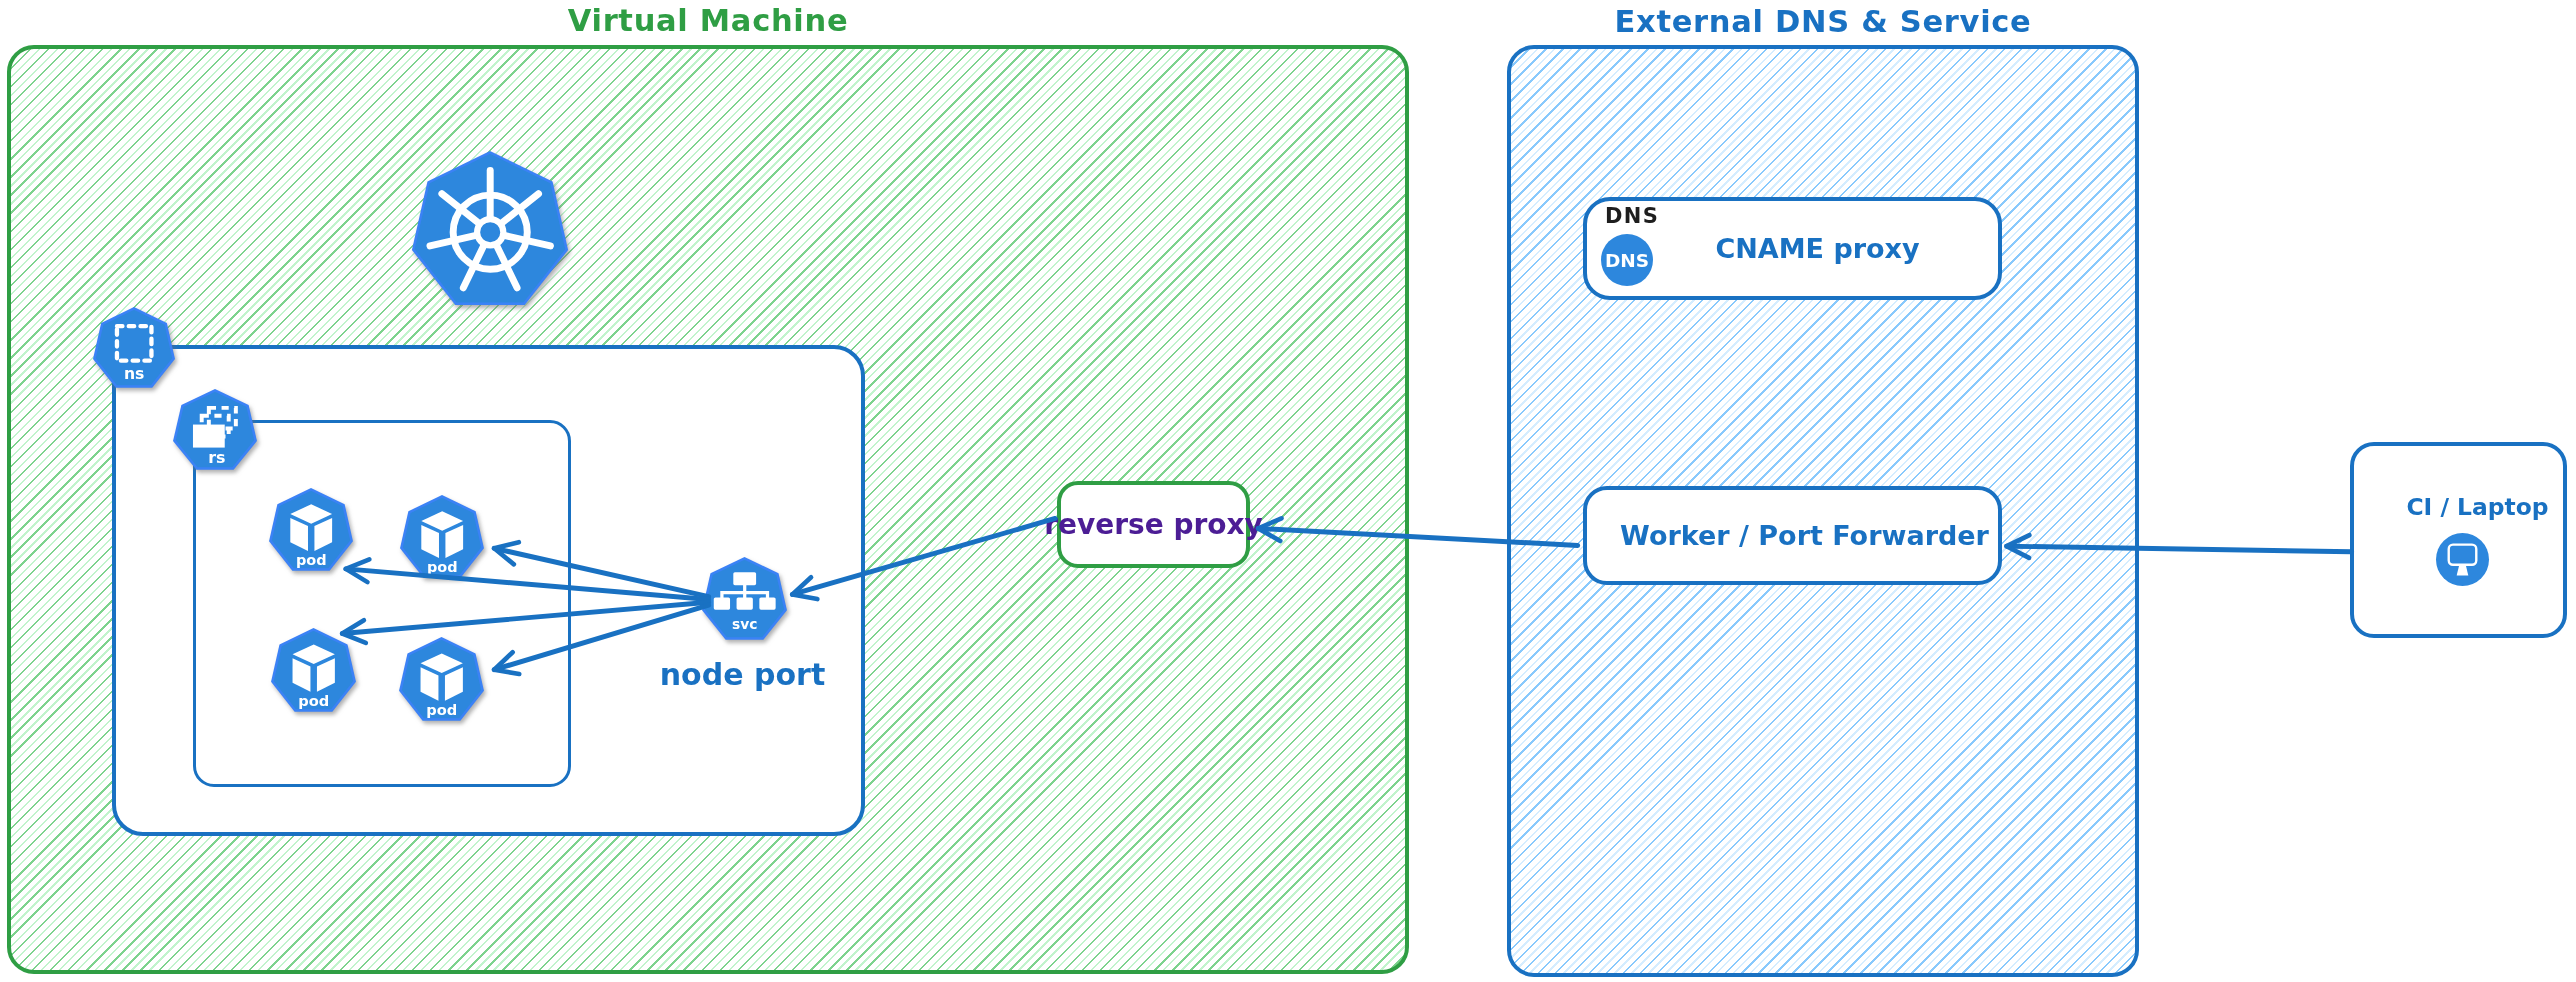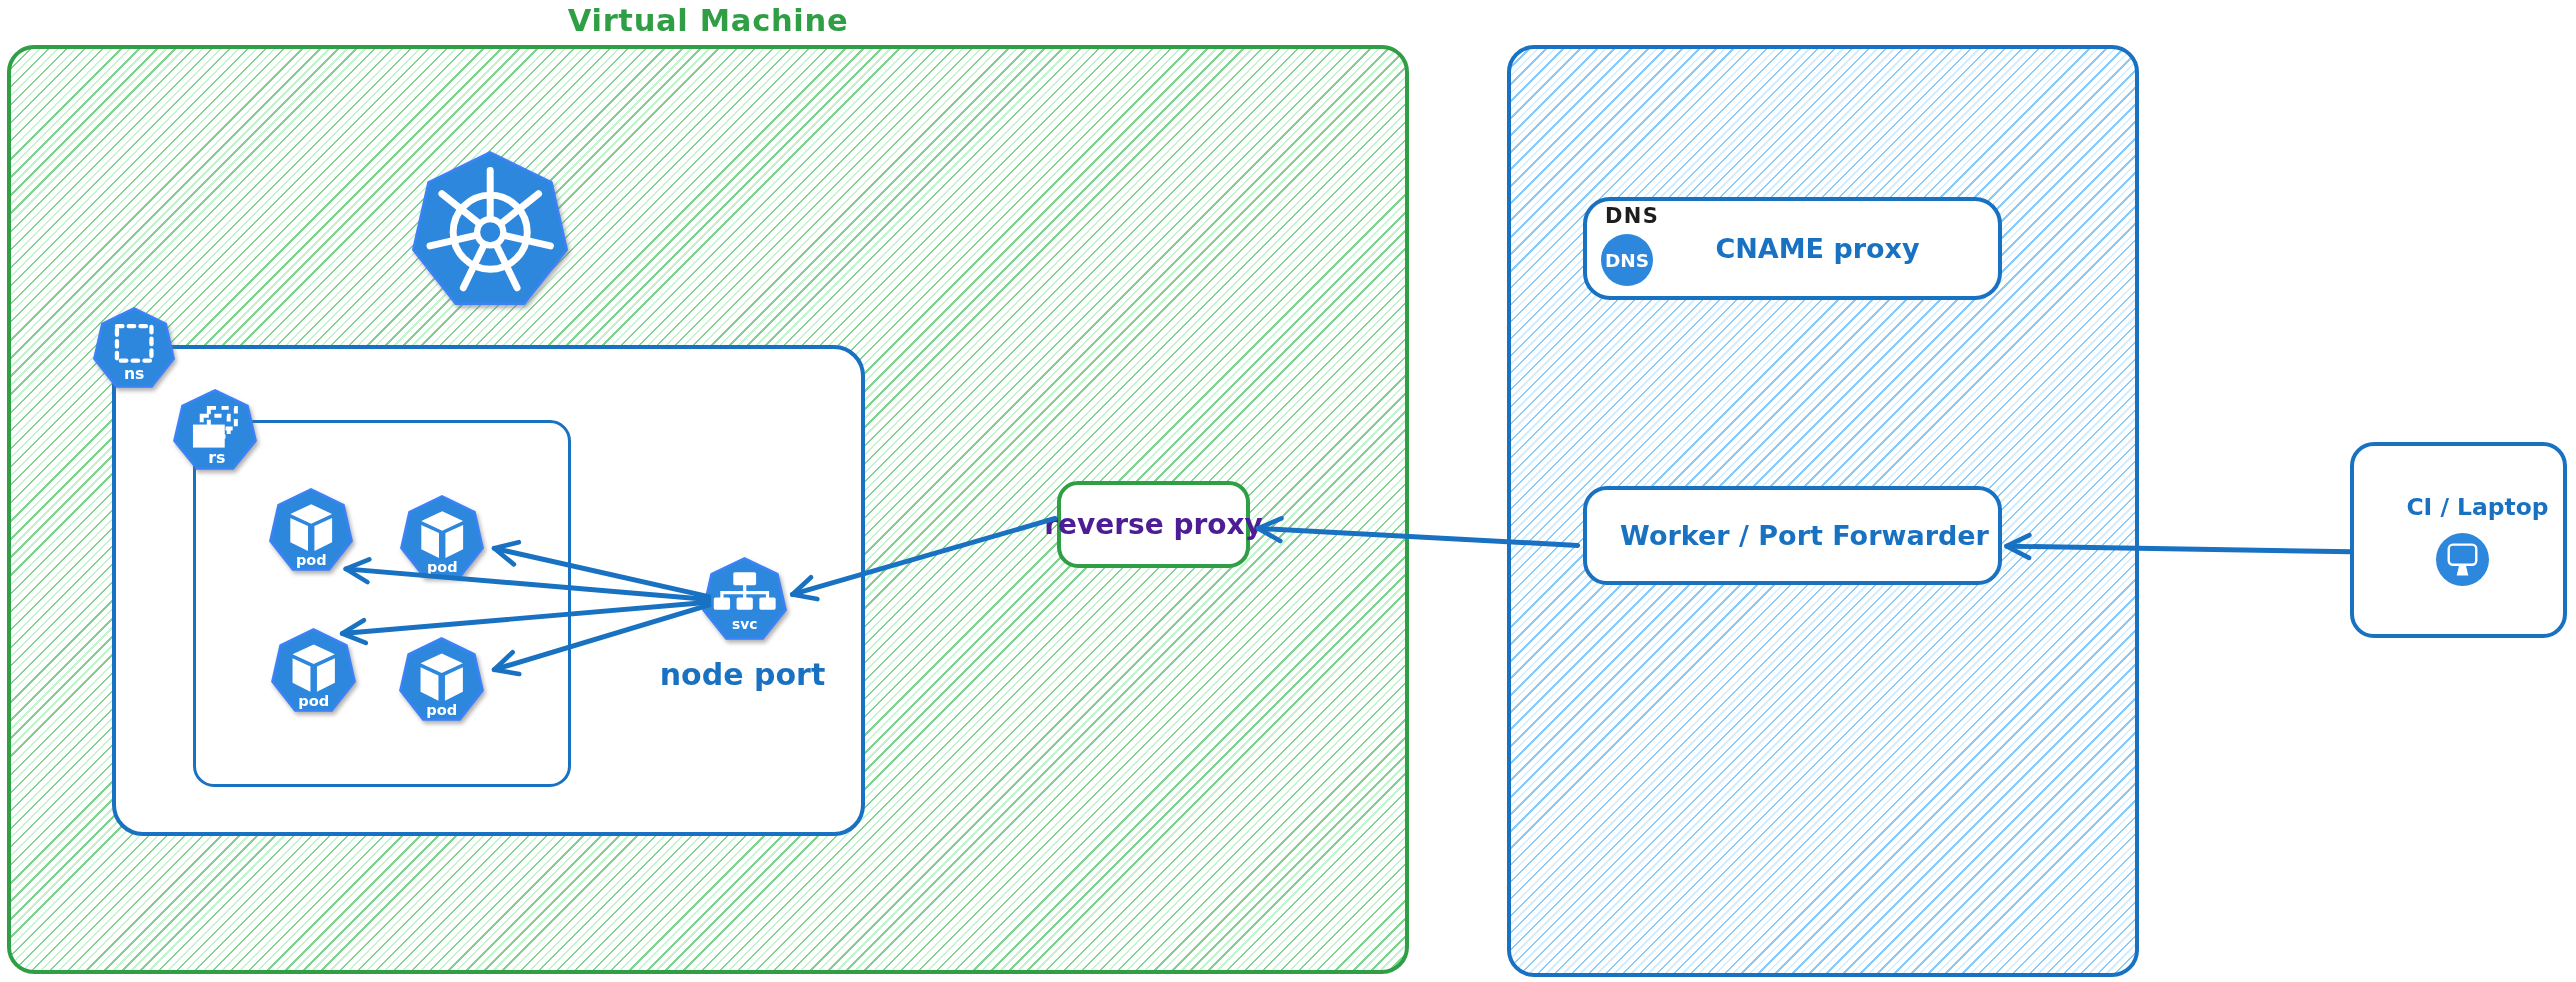--- a/index.html
+++ b/index.html
@@ -61,20 +61,21 @@
 </style>
 </head>
 <body>
 
 <div class="stage">
 
   <div class="abs group-box vm-box"></div>
   <div class="abs group-title vm-title">Virtual Machine</div>
 
   <div class="abs group-box ext-box"></div>
+  <div class="abs group-title ext-title">External DNS &amp; Service</div>
 
   <div class="abs white-box node-box"></div>
   <div class="abs white-box rs-box"></div>
 
   <div class="hep-wrap" style="left:410px;top:151px;width:160px;height:162px;">
     <div class="hep-white">
         <div class="hep-blue">
       <svg class="glyph" viewBox="0 0 100 100">
         <g stroke="#ffffff" stroke-width="4.5" stroke-linecap="round" fill="none">
           <circle cx="50" cy="50" r="24"></circle>

